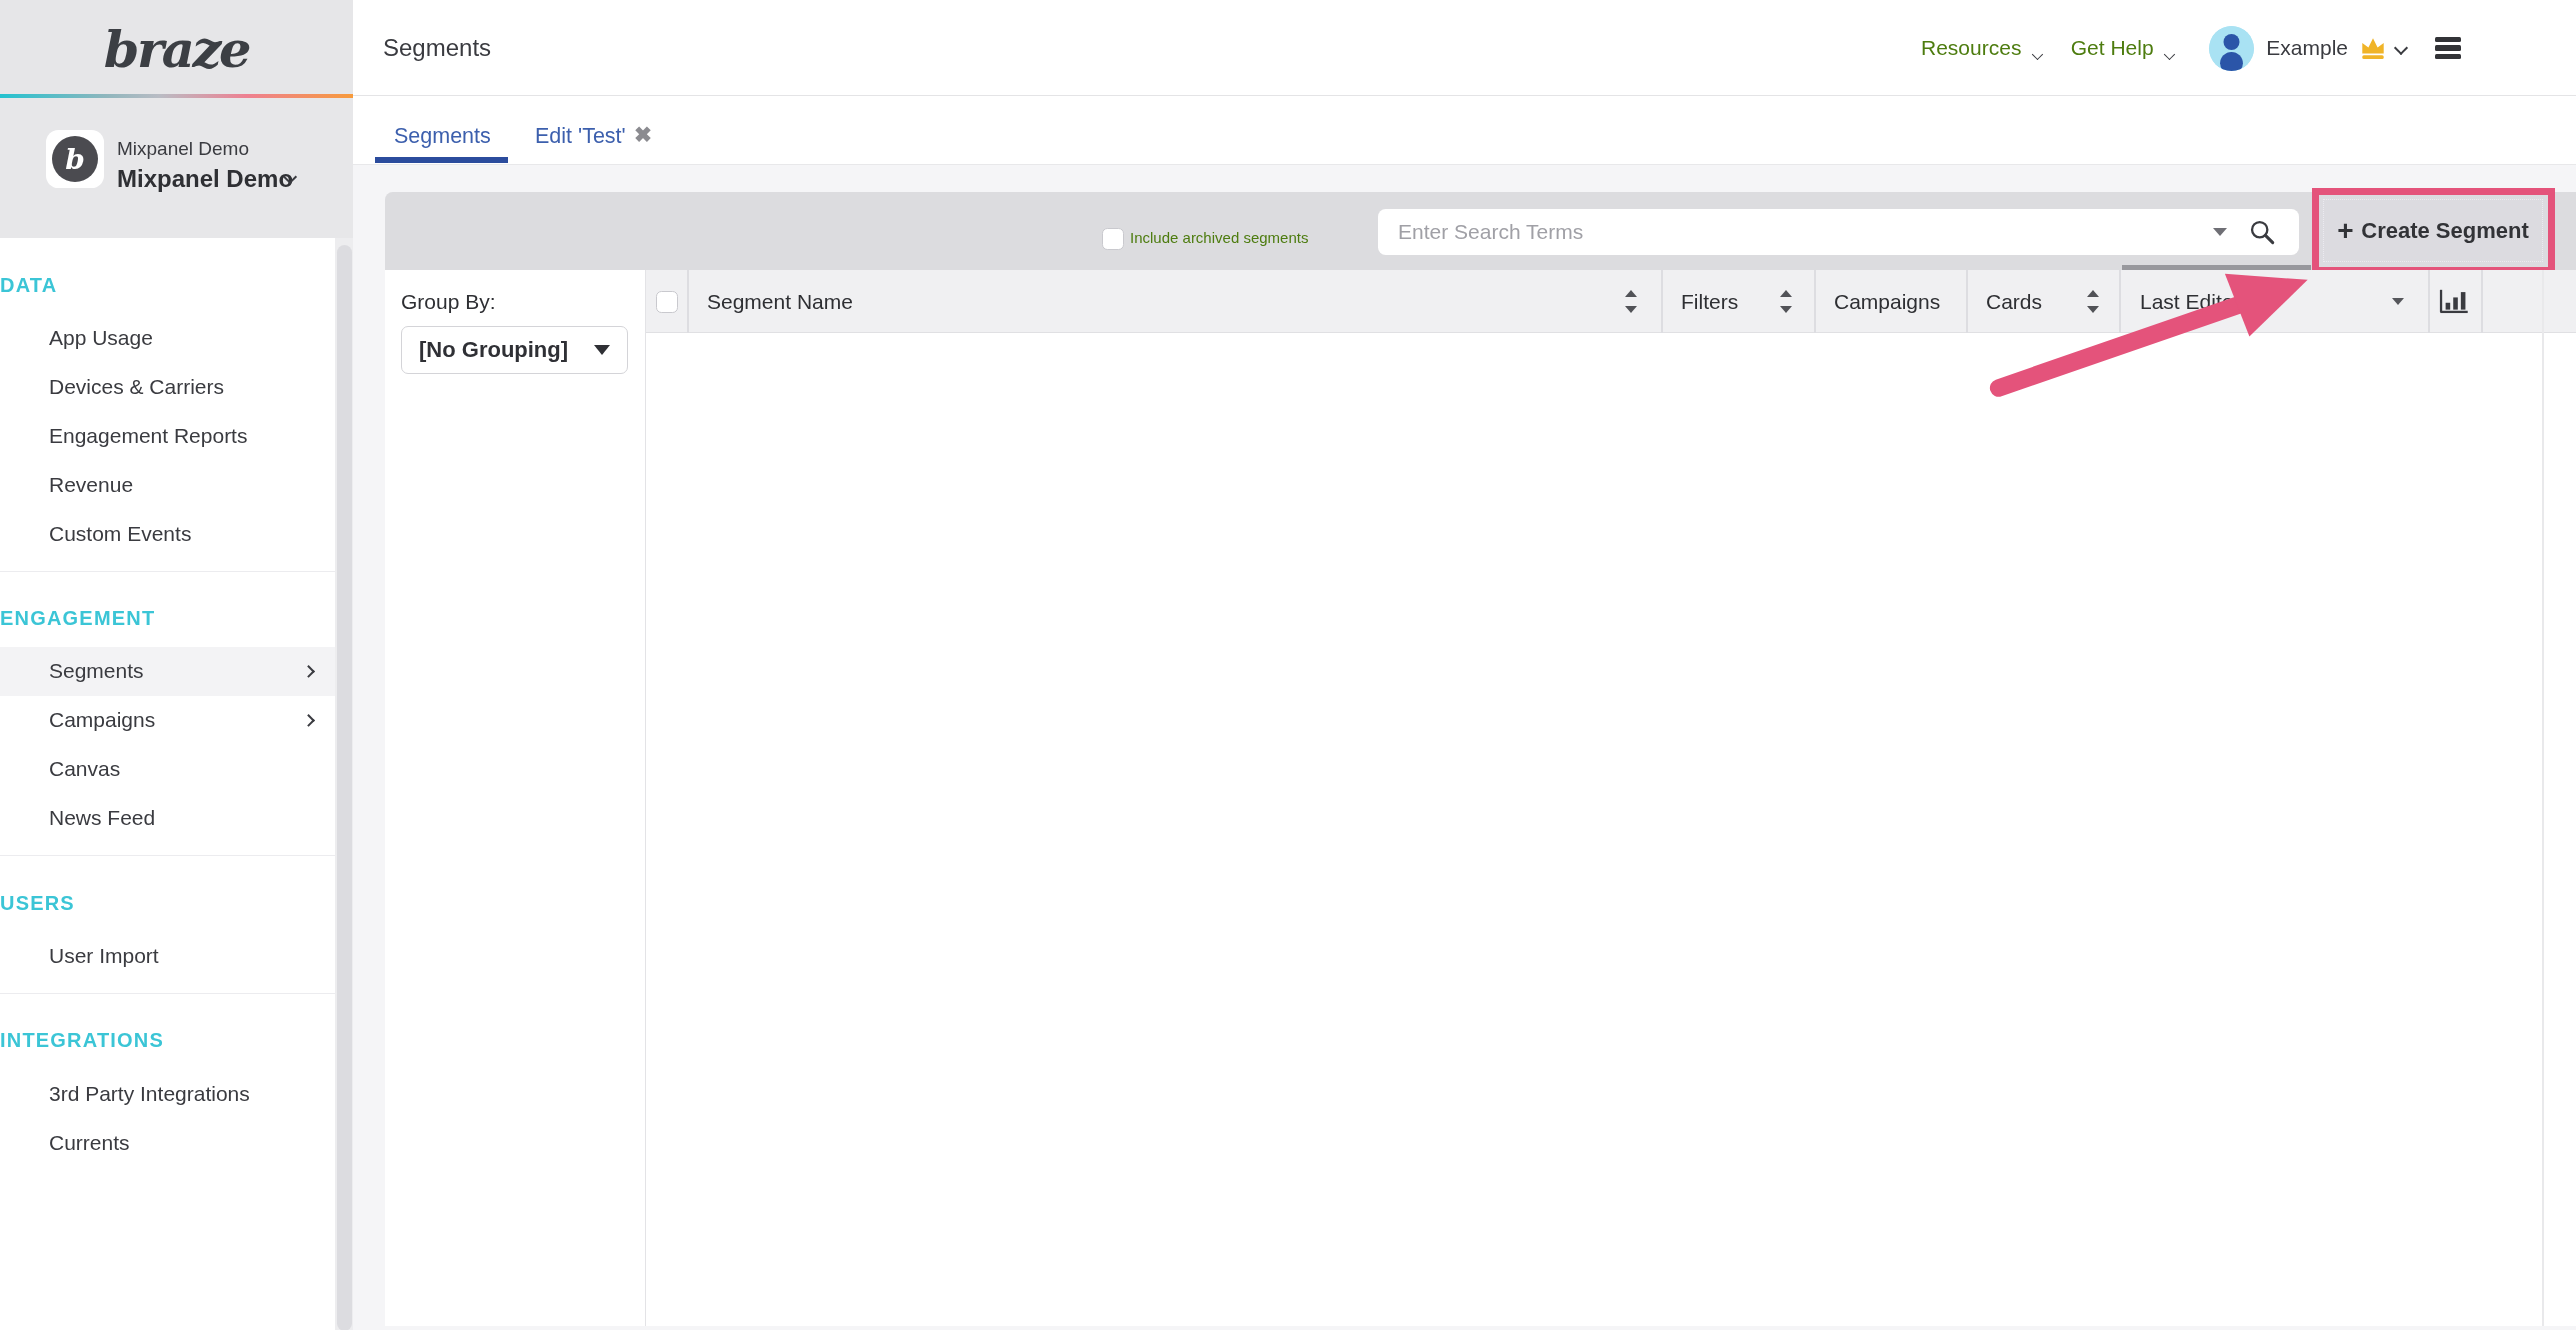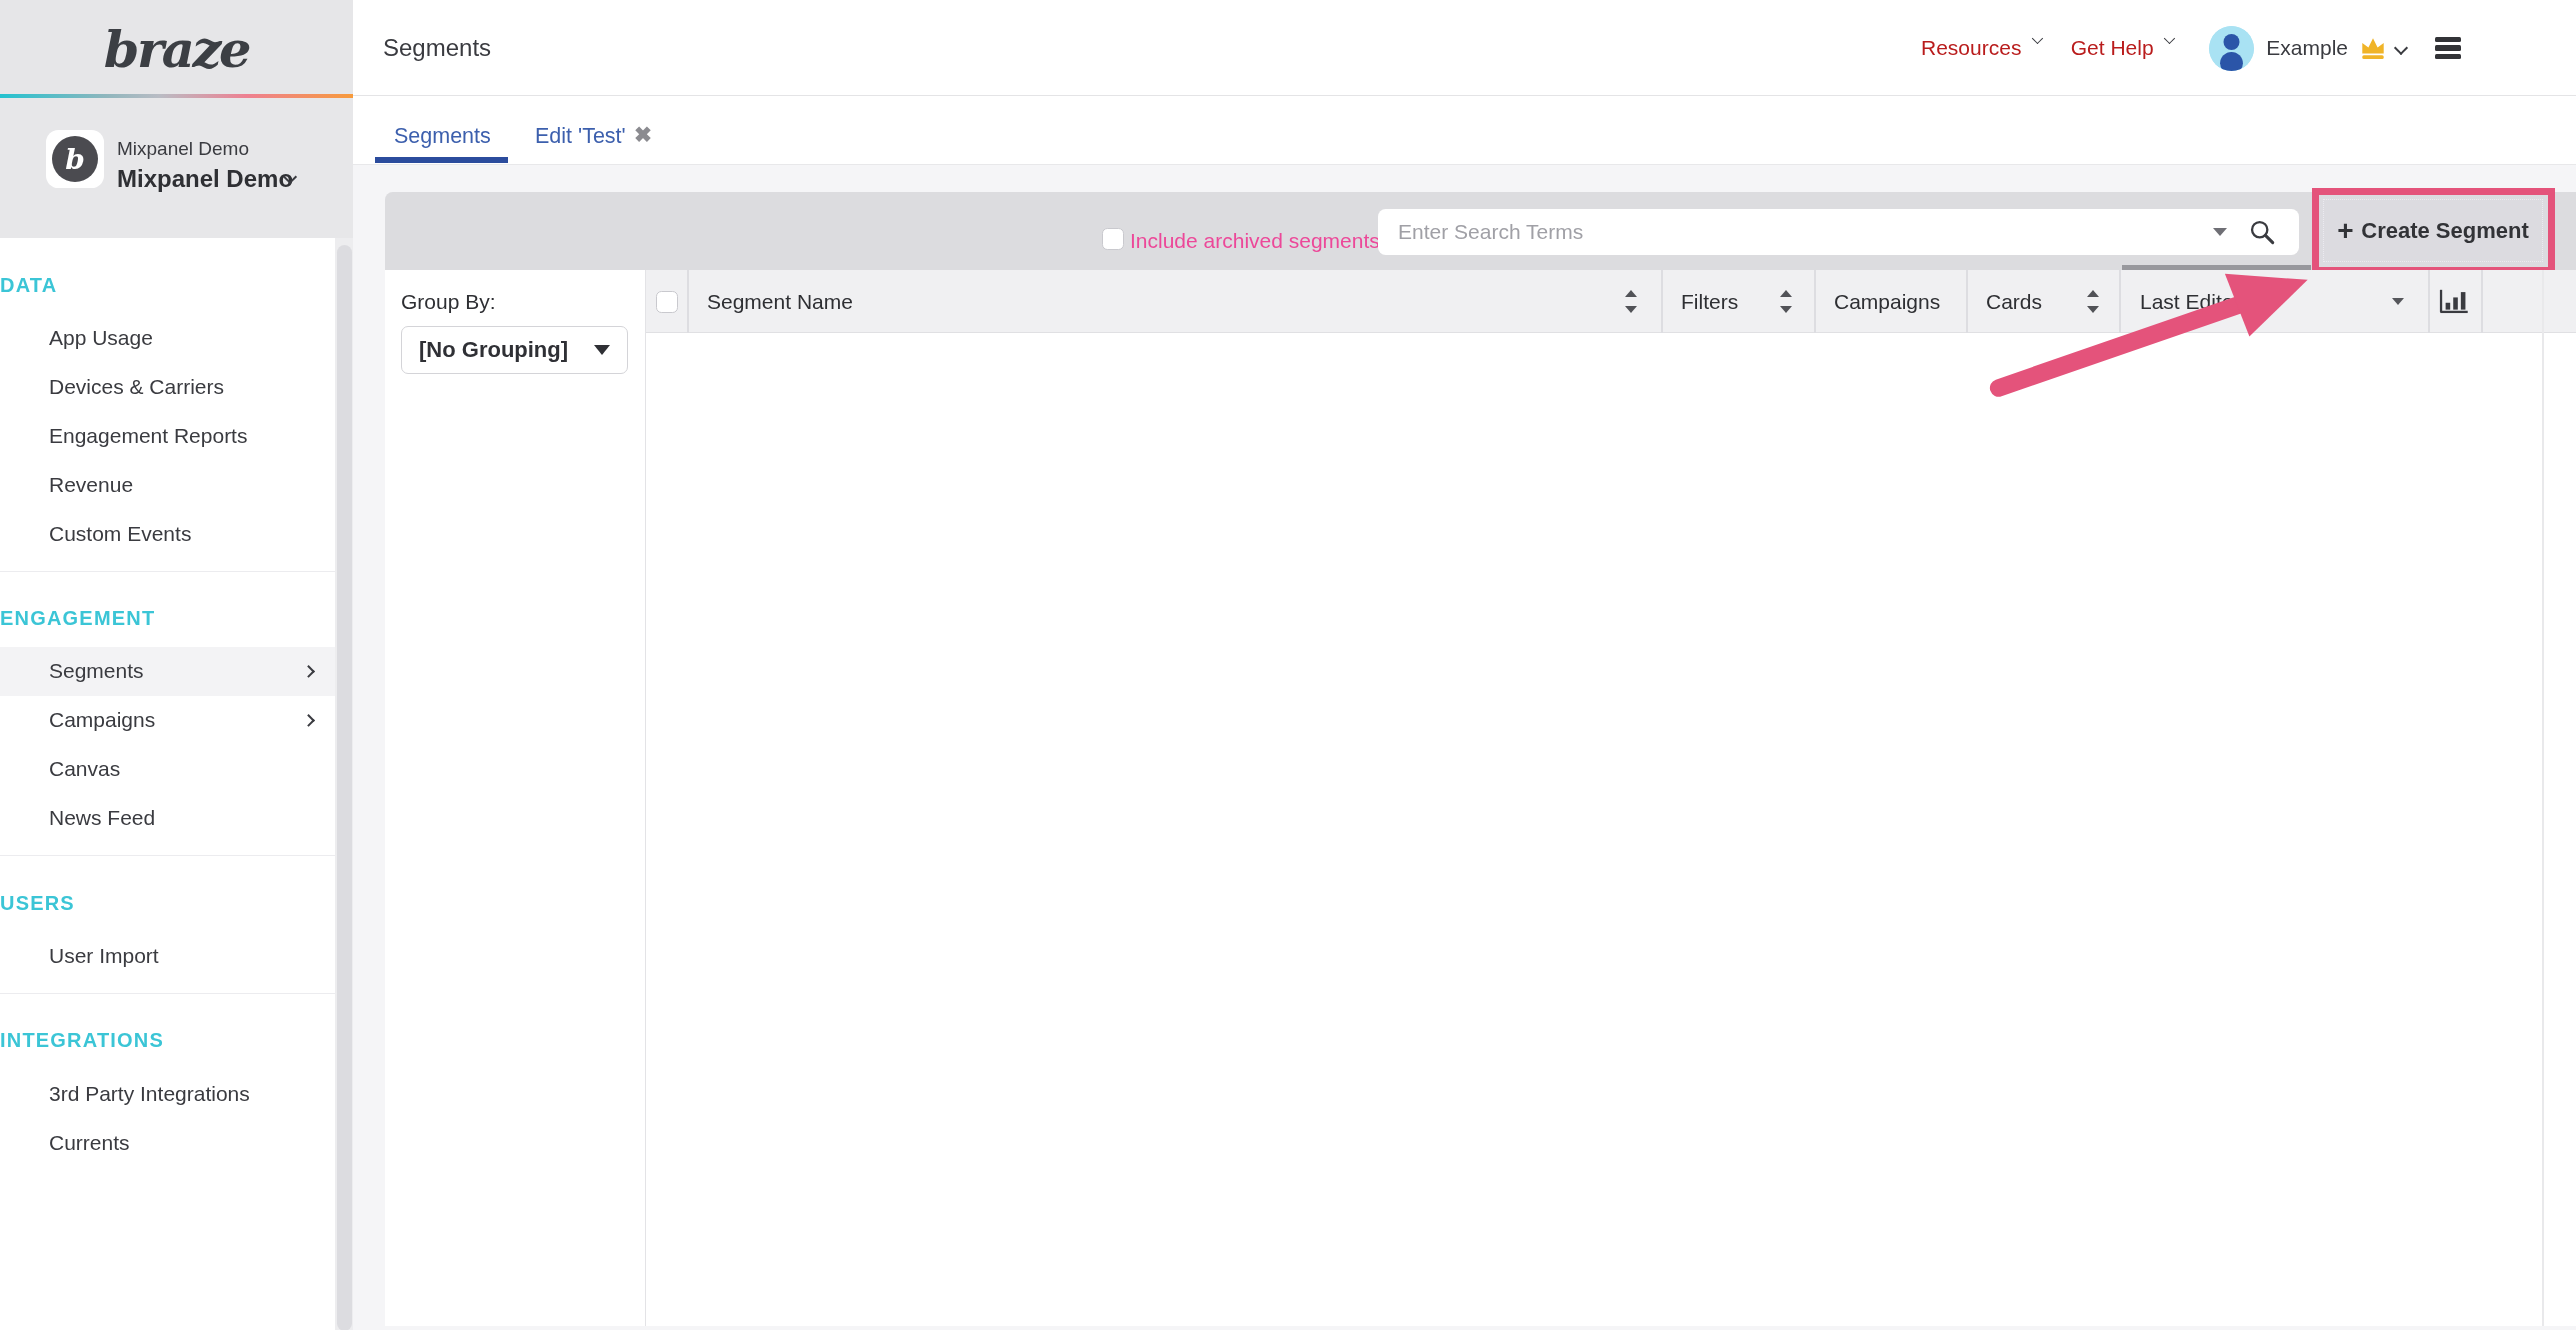--- a/index.html
+++ b/index.html
@@ -39,39 +39,39 @@
                 border-top:2.3px solid #3a3b40; border-right:2.3px solid #3a3b40; transform:rotate(45deg); }
   .side-divider { border-top:1.5px solid #ececef; margin-top:12.3px; }
   .scroll-strip { left:335px; top:238px; width:17.6px; height:1093px; background:#ededef; }
   .scroll-thumb { left:337px; top:245px; width:14.6px; height:1086px; background:#dcdce0; border-radius:7.7px; }
 
   
   .top-header { left:353px; top:0; width:2223px; height:96px; background:#ffffff;
                 border-bottom:1.5px solid #e4e4e6; }
   .page-title { left:383px; top:34px; font-size:24px; color:#3a3b40; }
   .top-nav { left:1921px; top:0; height:96px; display:flex; align-items:center; }
-  .nav-link { font-size:21px; color:#b91c1c; display:flex; align-items:flex-start; cursor:pointer; }
+  .nav-link { font-size:21px; color:#4d7c0f; display:flex; align-items:flex-end; cursor:pointer; }
   .nav-link .chev-down { width:7.7px; height:7.7px; border-width:1.9px; margin-left:10.7px; transform:rotate(45deg) translateY(-2.3px); }
   .avatar-wrap { width:45px; height:45px; border-radius:50%; overflow:hidden; background:#a9e2f3; position:relative; }
   .user-name { font-size:21px; color:#3a3b40; }
   .burger { width:26px; height:23px; display:flex; flex-direction:column; justify-content:space-between; cursor:pointer; }
   .burger span { display:block; height:5.4px; background:#323337; border-radius:1.5px; }
 
   
   .tab-bar { left:353px; top:96px; width:2223px; height:69px; background:#ffffff; border-bottom:1.5px solid #e8e8ea; }
   .tab { position:absolute; top:28px; font-size:21.5px; color:#3c5fad; cursor:pointer; }
   .tab-underline { position:absolute; left:22px; top:61px; width:133px; height:6.1px; background:#2b4c9d; }
   .tab-close { position:absolute; left:281px; top:26px; font-size:21.5px; color:#8b8b90; font-weight:700; cursor:pointer; }
 
   
   .content-bg { left:353px; top:165px; width:2223px; height:1166px; background:#f5f5f7; }
   .toolbar { left:385px; top:192px; width:2191px; height:78px; background:#dcdcdf; border-top-left-radius:7.7px; }
   .cb { width:21.5px; height:21.5px; background:#ffffff; border:1.5px solid #c9c9ce; border-radius:5.4px; cursor:pointer; }
   .cb-toolbar { left:1102px; top:228px; }
-  .cb-label { left:1130px; top:229px; font-size:21px; color:#ec4899; }
+  .cb-label { left:1130px; top:229px; font-size:15px; color:#4d7c0f; }
   .search-input { left:1378px; top:209px; width:921px; height:46px; background:#ffffff; border:none;
                   border-radius:7.7px; padding:0 84px 0 20px; font-size:21px; color:#0f172a;
                   font-family:"Liberation Sans",sans-serif; outline:none; }
   .search-input::placeholder { color:#a0a0a6; }
   .tri-down { width:0; height:0; border-left:7px solid transparent; border-right:7px solid transparent;
               border-top:8.4px solid #6f6f75; }
   .search-caret { left:2213px; top:228px; cursor:pointer; }
   .search-icon { left:2249px; top:219px; cursor:pointer; }
 
   .hl-box { left:2312px; top:188px; width:243px; height:86px; border:7.7px solid #e4537b; background:transparent; }

